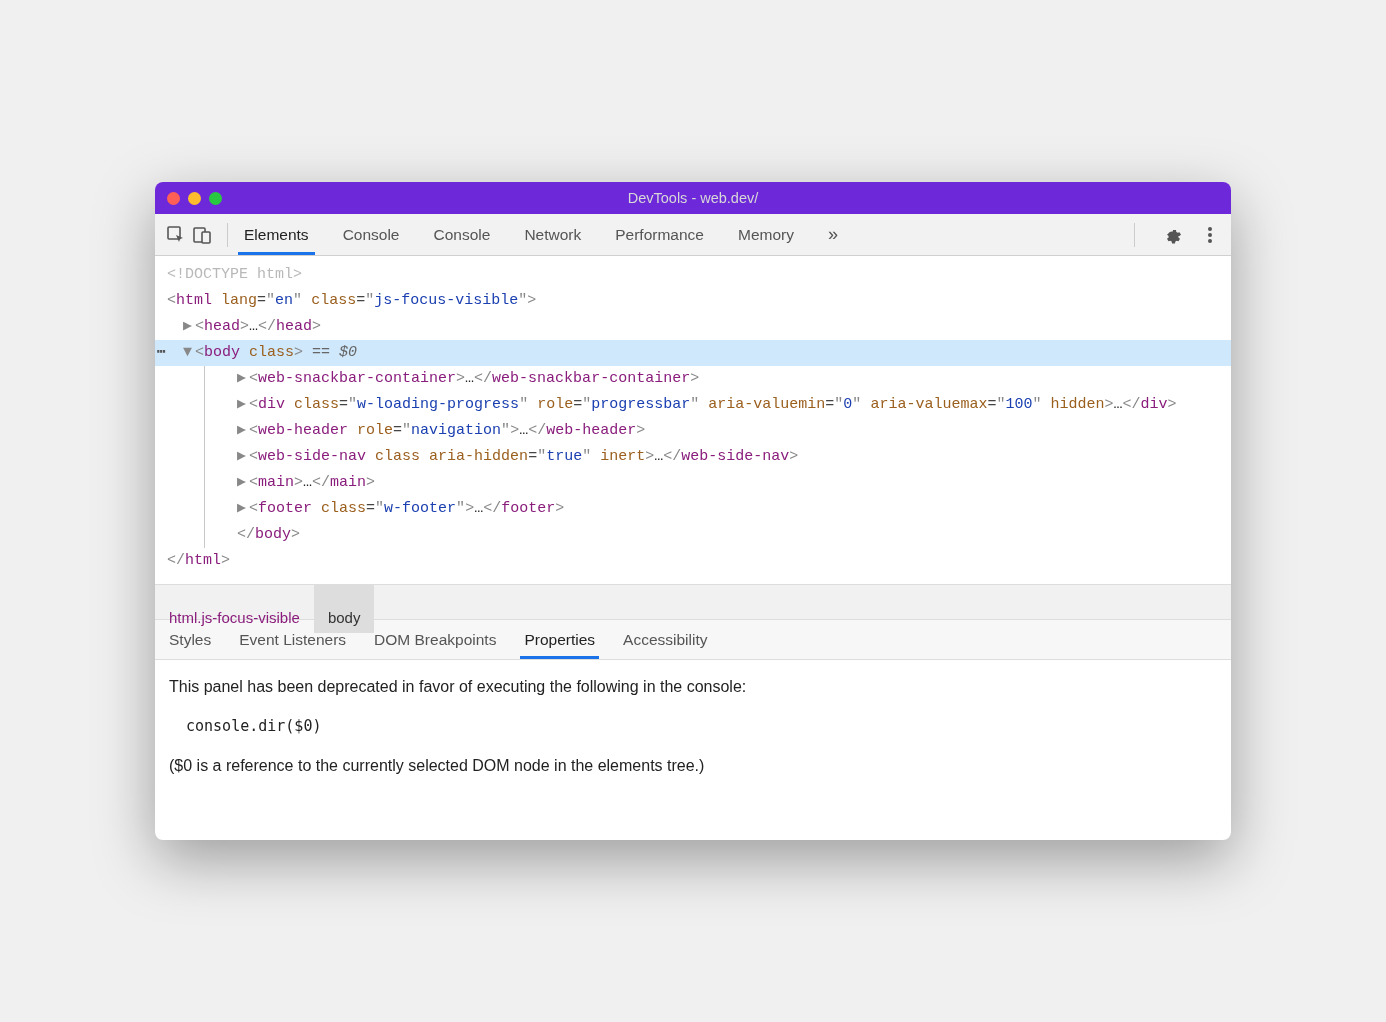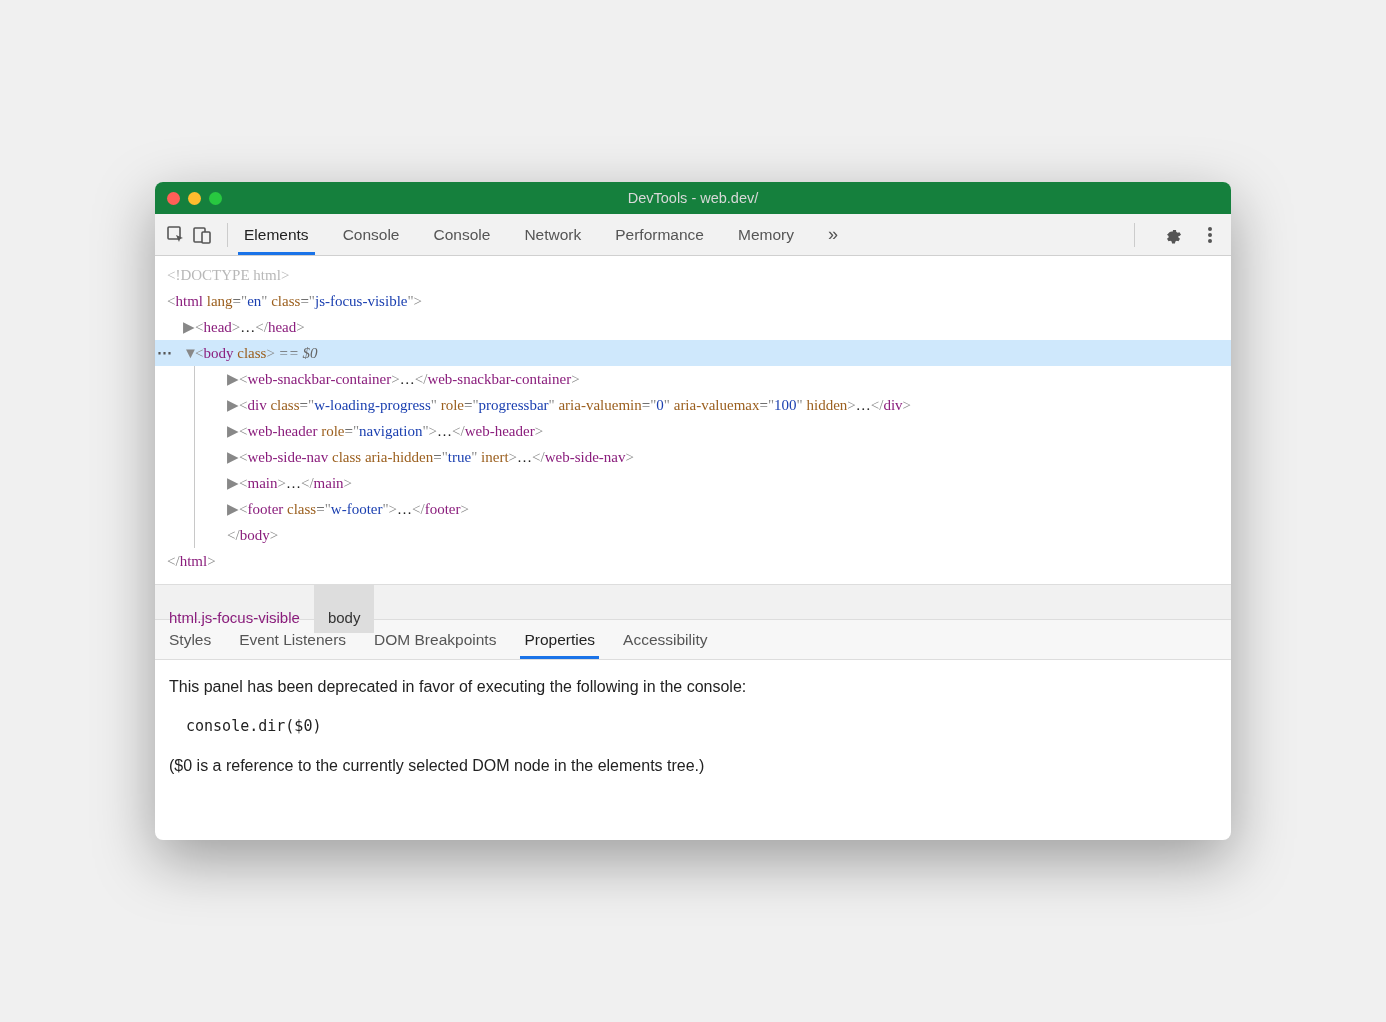--- a/index.html
+++ b/index.html
@@ -13,21 +13,21 @@
     width: 1386px;
   }
   .window {
     width: 1076px;
     background: #fff;
     border-radius: 8px;
     box-shadow: 0 20px 60px rgba(0,0,0,0.35);
     overflow: hidden;
   }
   .titlebar {
-    background: #15803d;
+    background: #6d28d9;
     height: 32px;
     display: flex;
     align-items: center;
     position: relative;
     padding: 0 12px;
   }
   .traffic-lights { display: flex; gap: 8px; }
   .tl { width: 13px; height: 13px; border-radius: 50%; }
   .tl.red { background: #ff5f57; }
   .tl.yellow { background: #febc2e; }
@@ -77,21 +77,21 @@
     background: #1a73e8;
   }
   .toolbar-right {
     margin-left: auto;
     display: flex;
     align-items: center;
     gap: 16px;
     color: #555;
   }
   .dom-tree {
-    font-family: Liberation Serif, serif;
+    font-family: Liberation Mono, monospace;
     font-size: 15px;
     line-height: 26px;
     padding: 6px 0 10px 0;
     background: #fff;
   }
   .dom-line {
     padding: 0 12px 0 12px;
     white-space: pre-wrap;
     position: relative;
   }
@@ -107,21 +107,21 @@
   }
   .sel-dots {
     position: absolute;
     left: 2px;
     color: #555;
     font-weight: bold;
     letter-spacing: 1px;
   }
   .guide {
     border-left: 1px solid #c8c8c8;
-    margin-left: 39px;
+    margin-left: 49px;
     padding-left: 20px;
   }
   .t-doctype { color: #b8b8b8; }
   .t-punc { color: #888; }
   .t-tag { color: #8a1d7c; }
   .t-attr { color: #9b5f1e; }
   .t-val { color: #1a3fb0; }
   .t-eq { color: #444; }
   .t-ell { color: #222; }
   .t-sel { color: #666; font-style: italic; }

